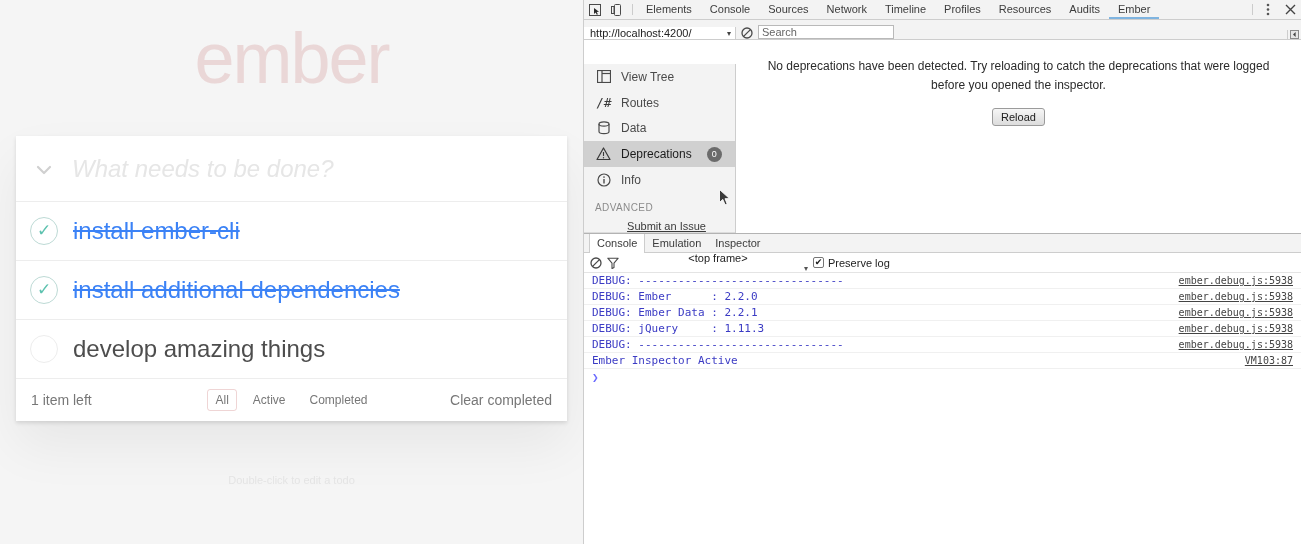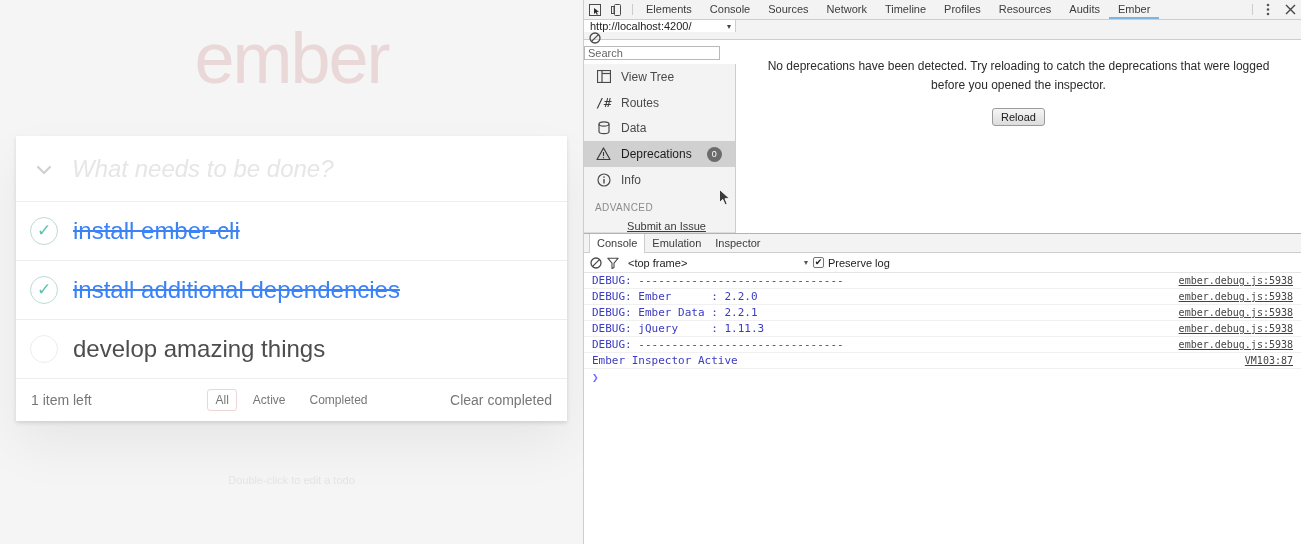--- a/index.html
+++ b/index.html
@@ -198,24 +198,23 @@
     cursor: pointer;
     border-bottom: 2px solid transparent;
   }
   .dt-tab.active { border-bottom-color: #7fb4e0; }
   .dt-toolbar-right { margin-left: auto; display: flex; align-items: stretch; }
 
   .ember-toolbar {
     height: 20px;
     min-height: 20px;
     display: flex;
-    align-items: flex-start;
+    align-items: flex-end;
     background: #f3f3f3;
     border-bottom: 1px solid #cdcdcd;
-    flex-direction: column;
   }
   .app-select {
     width: 152px;
     display: flex;
     align-items: center;
     padding: 0 4px 0 6px;
     background: #fff;
     border-right: 1px solid #cdcdcd;
     font-size: 11px;
     color: #222;
@@ -369,20 +368,21 @@
     background: #fff;
   }
   .ctx-select {
     display: flex;
     align-items: center;
     width: 180px;
     font-size: 11px;
     color: #222;
     cursor: pointer;
     margin-left: 4px;
+    flex-direction: column;
   }
   .ctx-select .caret { margin-left: auto; font-size: 8px; color: #555; }
   .preserve {
     display: flex; align-items: center; gap: 4px;
     font-size: 11px; color: #222; cursor: pointer;
   }
   .cb {
     width: 11px; height: 11px;
     border: 1px solid #767676;
     border-radius: 2px;

